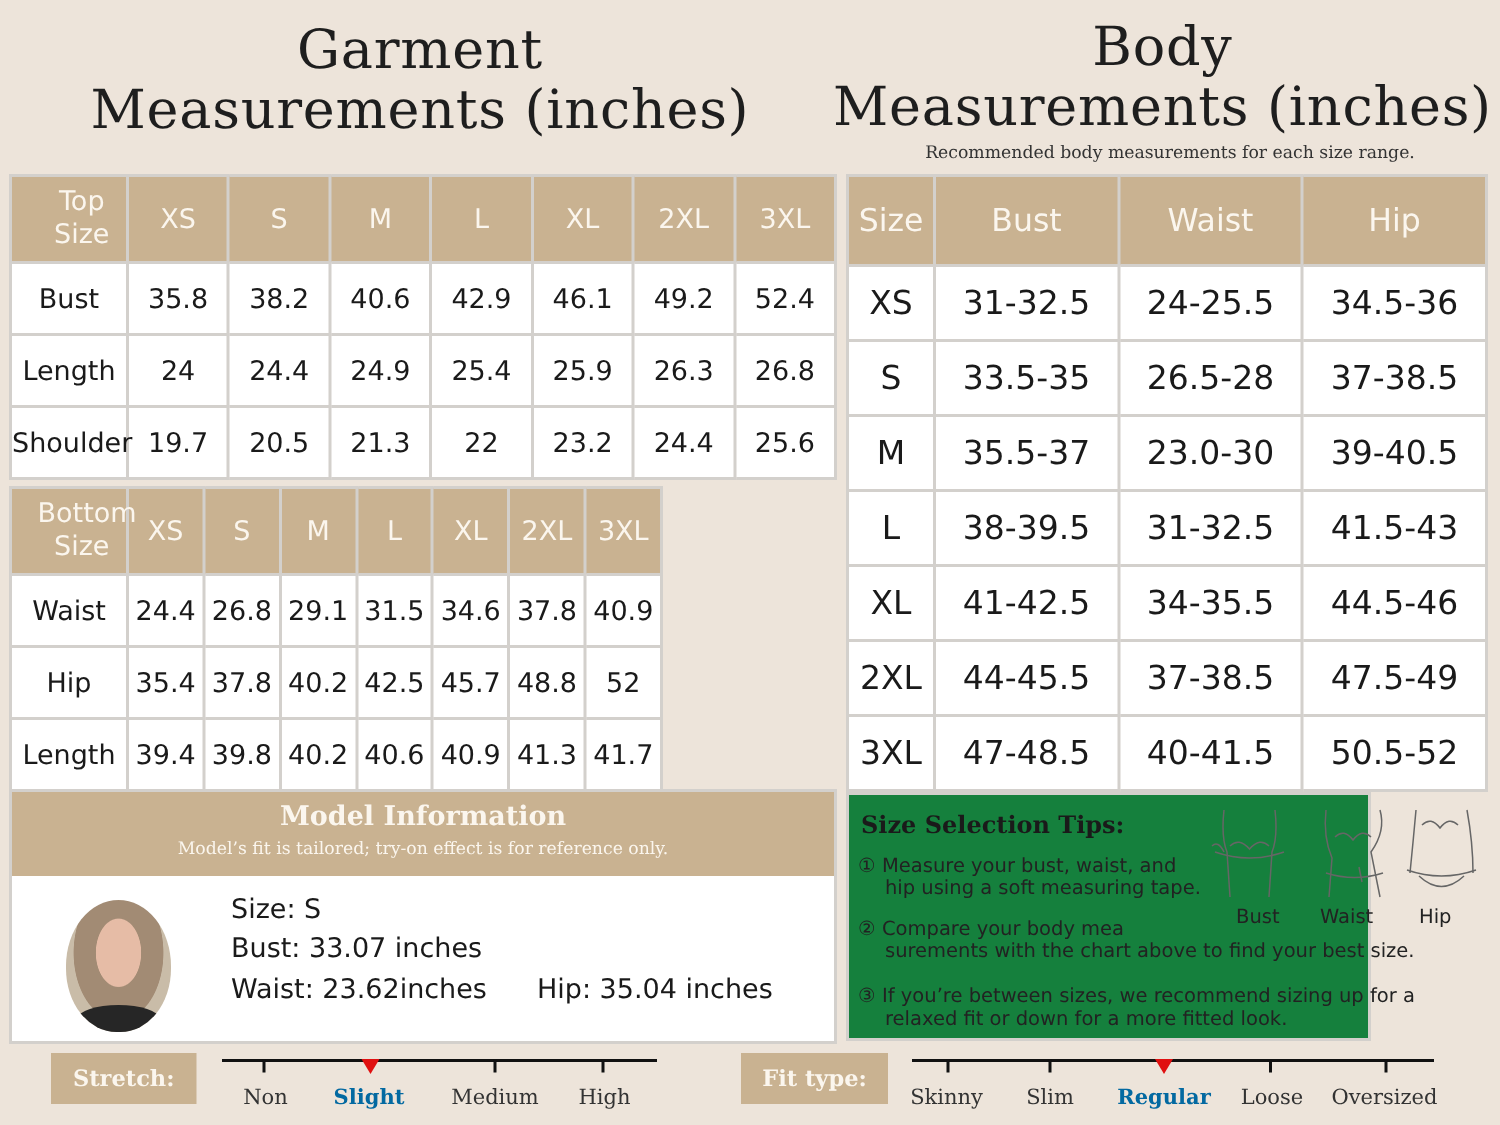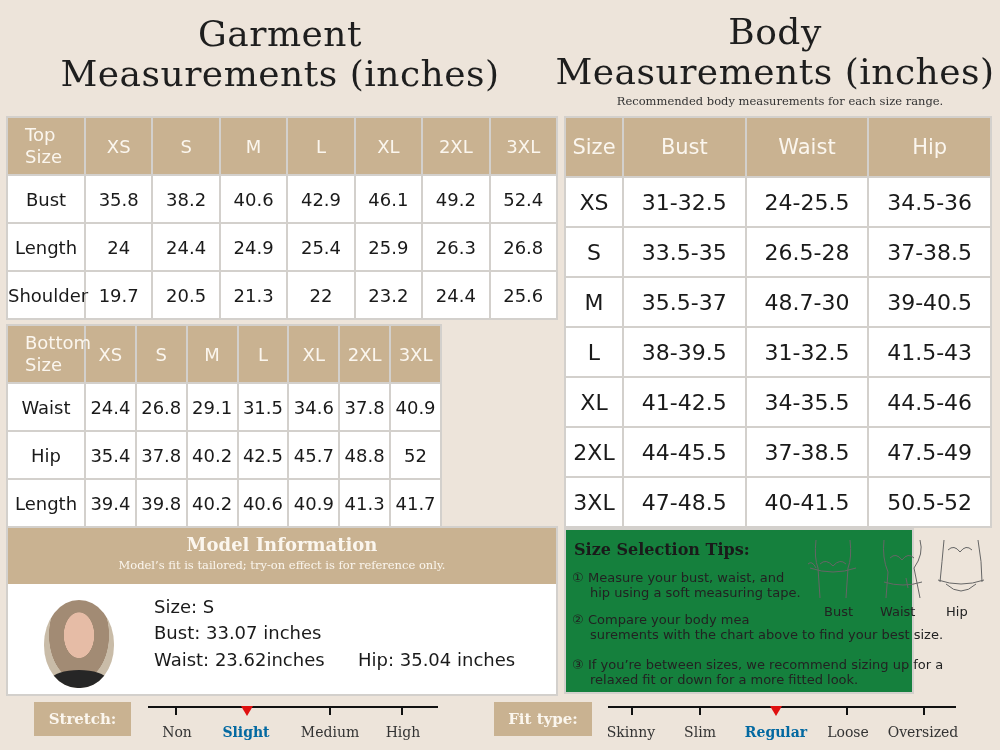--- a/index.html
+++ b/index.html
@@ -43,21 +43,21 @@
 
   #top-table { left: 6px; top: 116px; width: 552px; }
   #top-table .hdr th { height: 58px; }
   #top-table .body-row td { height: 48px; font-size: 18px; }
   #top-table .rowlabel { font-size: 15px; }
 
   #bottom-table { left: 6px; top: 324px; width: 436px; }
   #bottom-table .hdr th { height: 58px; }
   #bottom-table .body-row td { height: 48px; font-size: 18px; }
   #bottom-table .rowlabel { font-size: 15px; }
-  .hdr .corner { text-align: left; line-height: 22px; font-size: 18px; padding-left: 17px; }
+  .hdr .corner { text-align: center; line-height: 22px; font-size: 18px; padding-left: 17px; }
 
   #body-table { left: 564px; top: 116px; width: 428px; }
   #body-table .hdr th { height: 60px; font-size: 21px; }
   #body-table .body-row td { height: 50px; font-size: 22px; }
 
   #model-panel {
     position: absolute; left: 6px; top: 526px; width: 552px; height: 170px;
     border: 2px solid #d3d0cc; background: #fff;
   }
   #model-header {
@@ -261,21 +261,21 @@
   </tr>
   <tr class="body-row">
     <td>S</td>
     <td>33.5-35</td>
     <td>26.5-28</td>
     <td>37-38.5</td>
   </tr>
   <tr class="body-row">
     <td>M</td>
     <td>35.5-37</td>
-    <td>48.7-30</td>
+    <td>23.0-30</td>
     <td>39-40.5</td>
   </tr>
   <tr class="body-row">
     <td>L</td>
     <td>38-39.5</td>
     <td>31-32.5</td>
     <td>41.5-43</td>
   </tr>
   <tr class="body-row">
     <td>XL</td>

